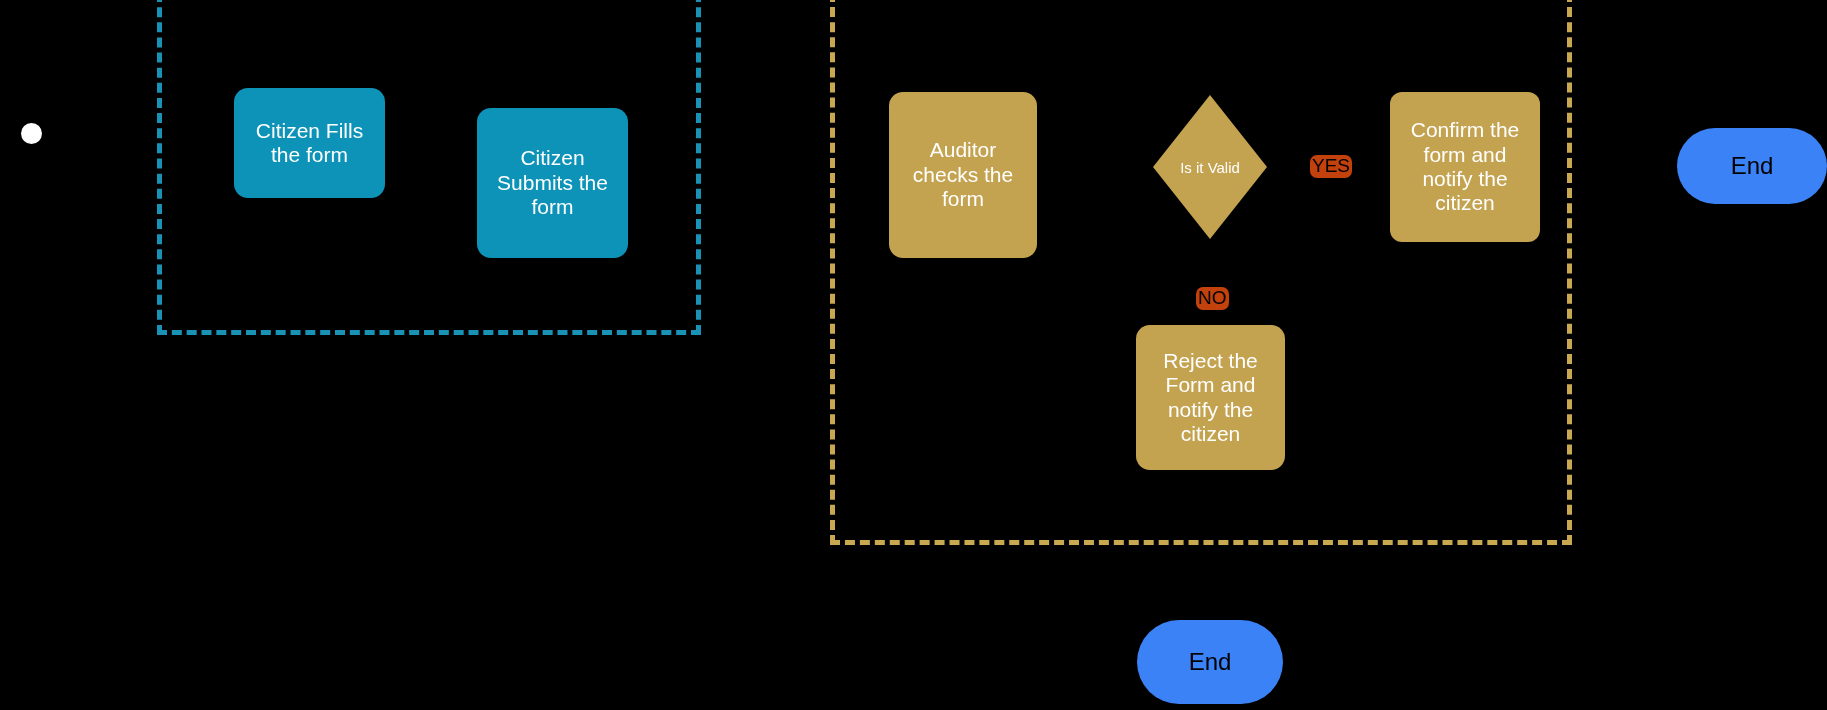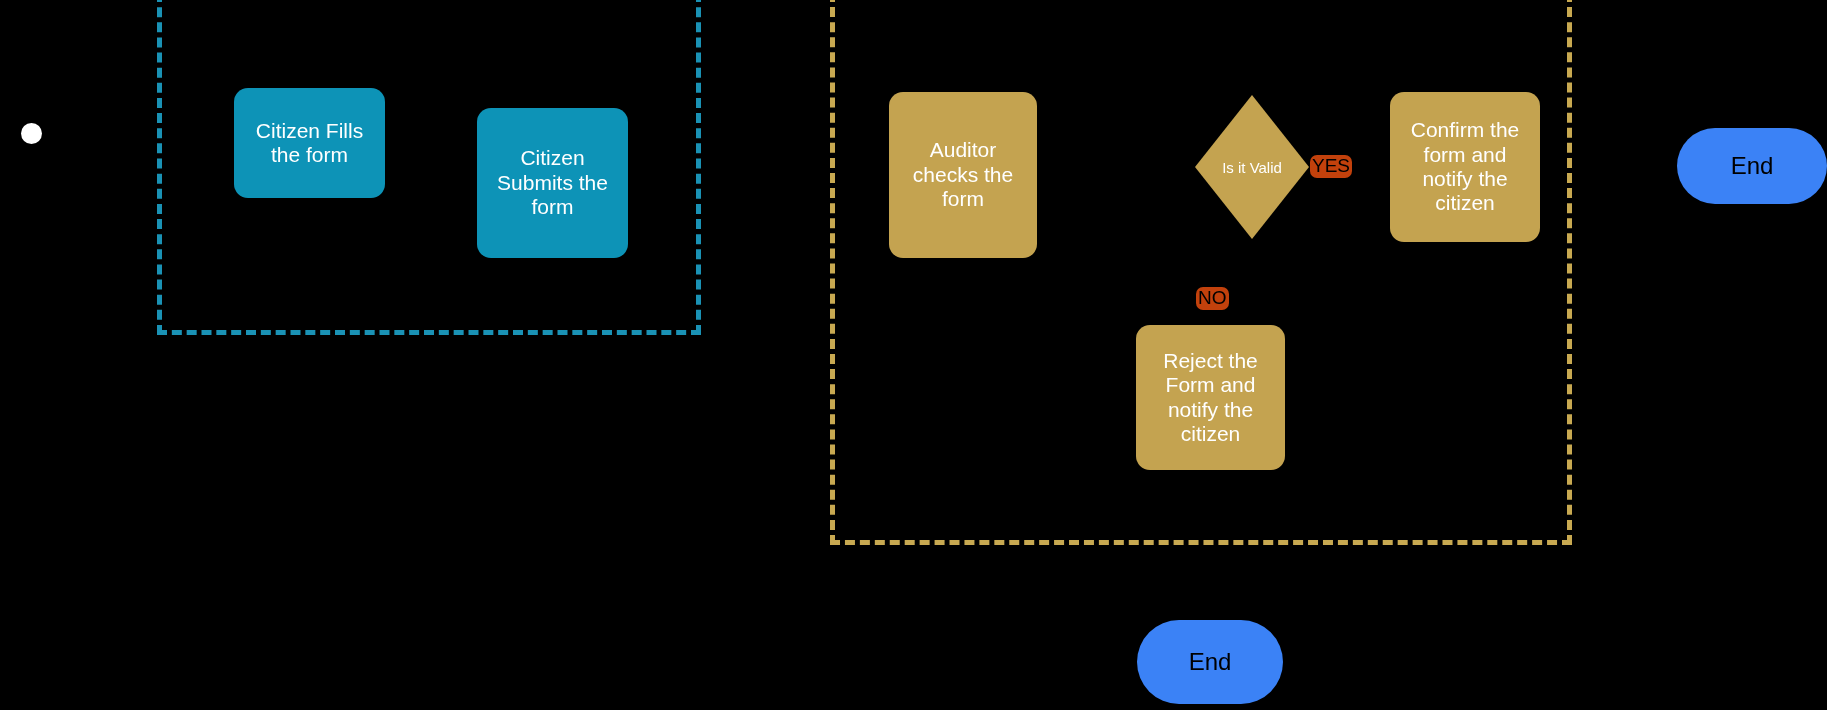--- a/index.html
+++ b/index.html
@@ -50,27 +50,27 @@
     line-height: 1.16;
     border-radius: 14px;
     padding: 4px 10px;
   }
   .node-blue  { background: #0d93b7; }
   .node-gold  { background: #c4a350; }
 
   .n-fill     { left: 220px;  top: 88px;  width: 151px; height: 110px; margin-left: 14px; }
   .n-submit   { left: 477px;  top: 92px;  width: 151px; height: 150px; margin-top: 16px; }
   .n-auditor  { left: 889px;  top: 92px;  width: 148px; height: 166px; }
-  .n-confirm  { left: 1390px; top: 92px;  width: 150px; height: 150px; }
+  .n-confirm  { left: 1390px; top: 92px;  width: 150px; height: 150px; border-radius: 12px; }
   .n-reject   { left: 1136px; top: 325px; width: 149px; height: 145px; }
 
   
   .diamond-wrap {
     position: absolute;
-    left: 1195px;
+    left: 1153px;
     top: 95px;
     width: 114px;
     height: 144px;
     text-align: center;
   }
   .diamond-shape {
     position: absolute;
     inset: 0;
     background: #c4a350;
     clip-path: polygon(50% 0%, 100% 50%, 50% 100%, 0% 50%);

